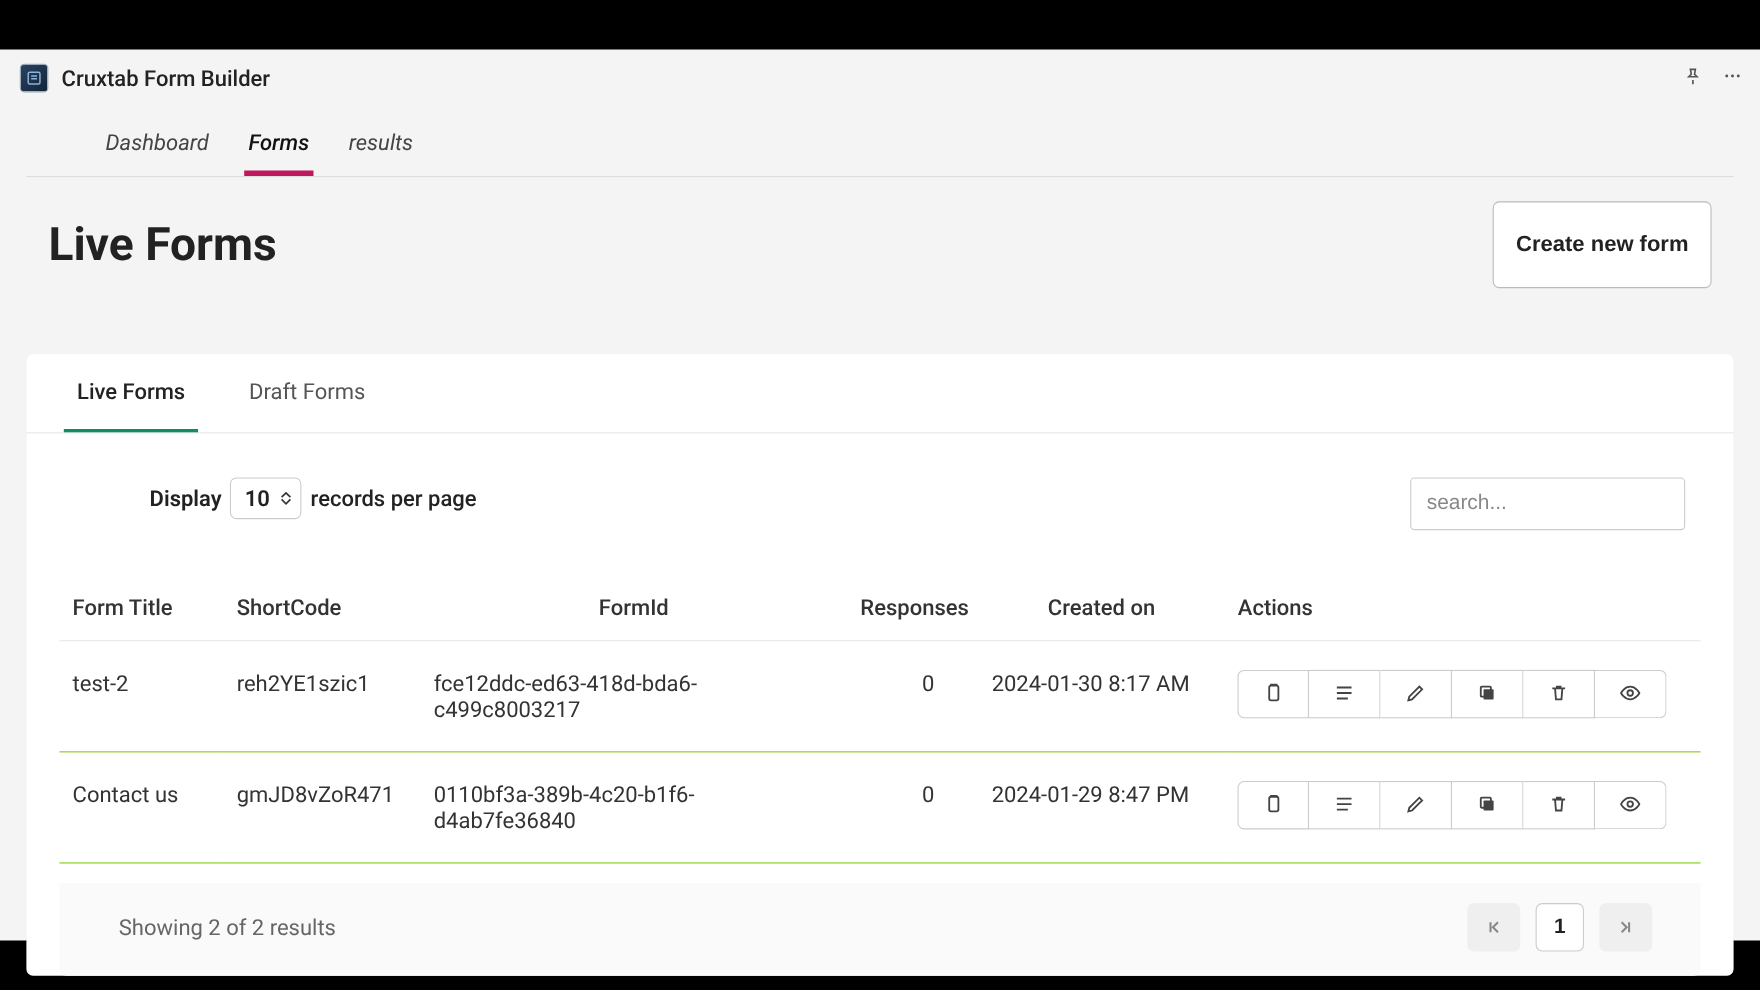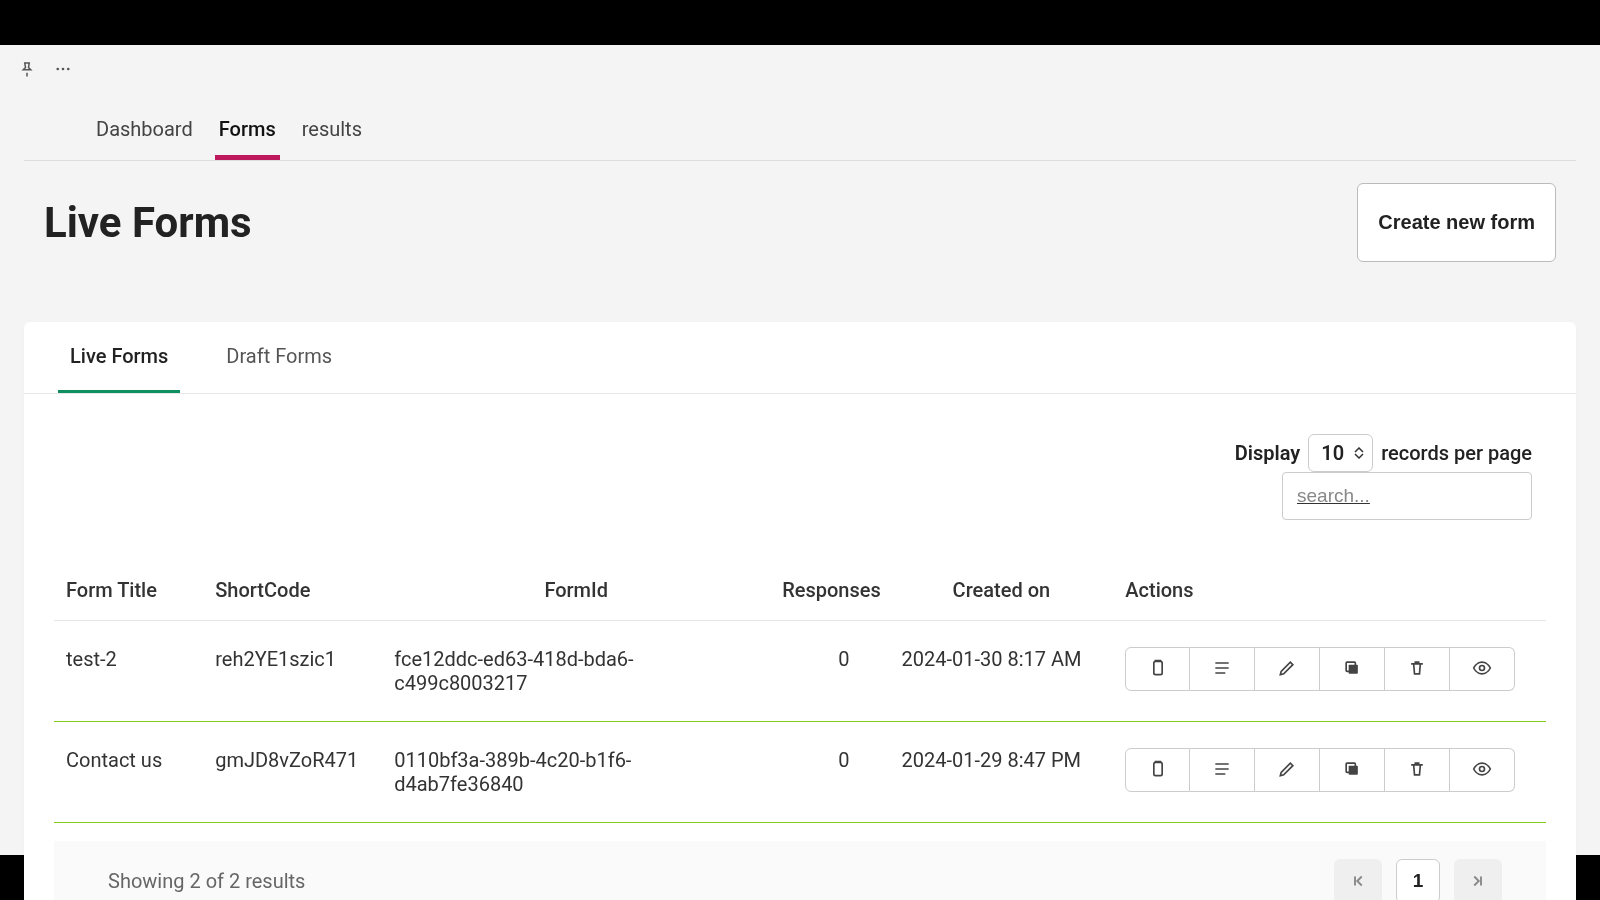--- a/index.html
+++ b/index.html
@@ -52,21 +52,22 @@
     align-items: center;
     gap: 18px;
     color: #555;
   }
   .titlebar-right svg { width:18px;height:18px; }
   .nav-tabs {
     display: flex;
     border-bottom: 1px solid #ddd;
     padding: 0 40px 0 68px;
     margin: 10px 24px 0 24px;
-    gap: 18px;
+    gap: 28px;
+    font-style: italic;
   }
   .nav-tab {
     padding: 10px 4px 14px 4px;
     font-size: 20px;
     color: #444;
     cursor: pointer;
   }
   .nav-tab.active {
     color: #111;
     border-bottom: 5px solid #be185d;
@@ -113,23 +114,22 @@
     cursor: pointer;
   }
   .sub-tab.active {
     color: #222;
     border-bottom: 3px solid #0f8f5f;
     font-weight: 500;
   }
   .controls-row {
     display: flex;
     justify-content: space-between;
-    align-items: flex-end;
+    align-items: flex-start;
     padding: 40px 44px 20px 112px;
-    flex-direction: column;
   }
   .display-wrap {
     display: flex;
     align-items: center;
     gap: 8px;
     font-size: 20px;
     font-weight: 600;
     color: #222;
   }
   .display-wrap .label-light { font-weight: 500; }
@@ -148,21 +148,20 @@
     display:flex; flex-direction:column; line-height:0;
   }
   .select-arrows svg{width:10px;height:6px;}
   .search-input {
     border: 1px solid #ccc;
     border-radius: 4px;
     padding: 12px 14px;
     font-size: 19px;
     width: 250px;
     color:#333;
-    text-decoration:underline;
   }
   .search-input::placeholder{color:#888;}
   table {
     width: calc(100% - 60px);
     margin: 20px 30px 16px 30px;
     border-collapse: collapse;
     table-layout: fixed;
   }
   thead th {
     text-align: left;
@@ -228,20 +227,29 @@
   }
   .pager-btn svg{width:18px;height:18px;color:#888;}
 </style>
 </head>
 <body>
 
 <div class="letterbox-top"></div>
 <div class="app-window">
 
   <div class="titlebar">
+    <div class="titlebar-left">
+      <div class="app-logo">
+        <svg viewBox="0 0 24 24" fill="none" stroke="#8fb4d9" stroke-width="2">
+            <rect x="4" y="4" width="16" height="16" rx="2"></rect>
+            <path d="M8 9h8M8 13h8"></path>
+          </svg>
+      </div>
+      <div class="app-title">Cruxtab Form Builder</div>
+    </div>
     <div class="titlebar-right">
       <span>
         <svg viewBox="0 0 24 24" fill="none" stroke="currentColor" stroke-width="2">
             <path d="M12 17v5M9 4h6l-1 6 3 3H7l3-3-1-6z"></path>
           </svg>
       </span>
       <span>
         <svg viewBox="0 0 24 24" fill="currentColor">
             <circle cx="5" cy="12" r="1.8"></circle>
             <circle cx="12" cy="12" r="1.8"></circle>

